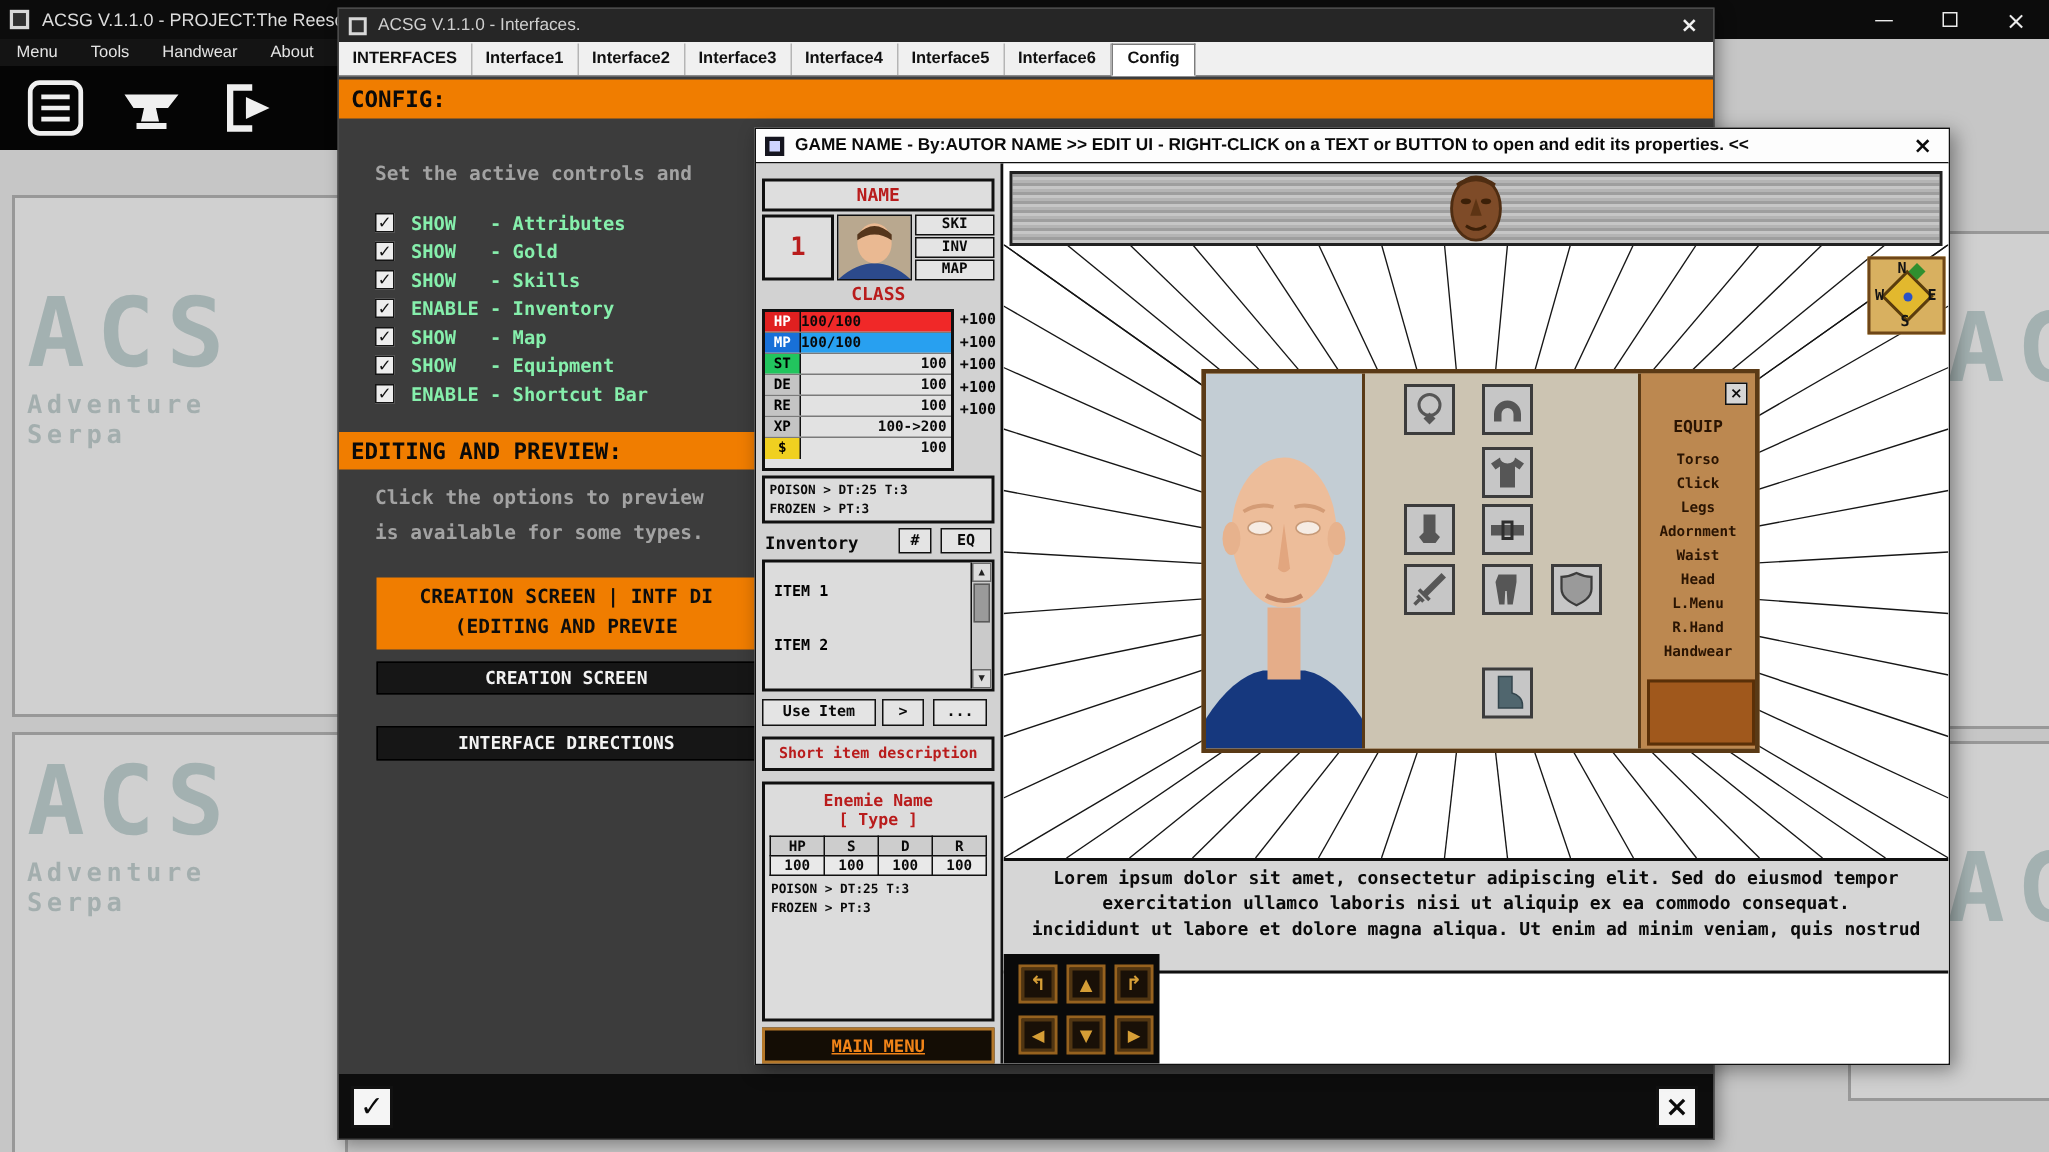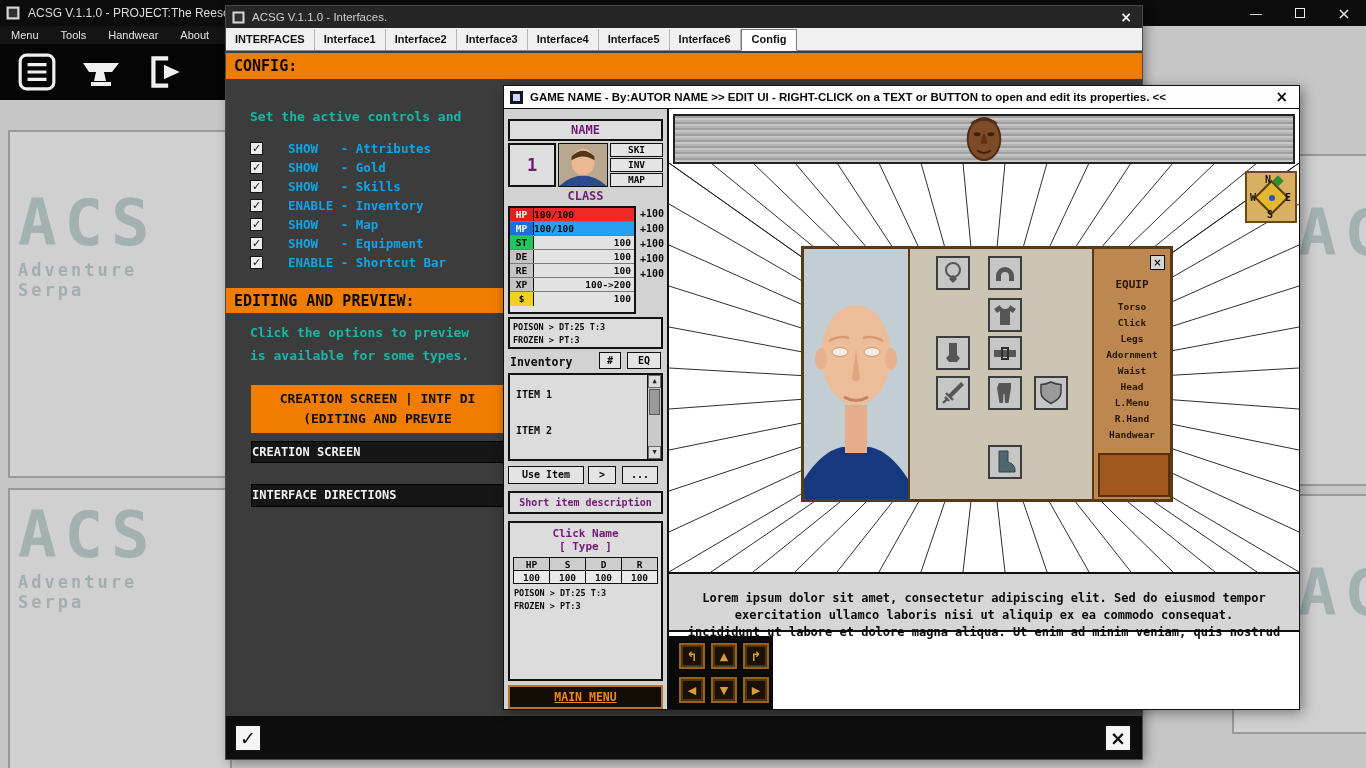--- a/index.html
+++ b/index.html
@@ -27,38 +27,38 @@
 
 .ifwin{position:absolute;left:225px;top:5px;width:918px;height:755px;background:#3c3c3c;border:1px solid #4a4a4a;box-shadow:3px 3px 10px rgba(0,0,0,.35);z-index:2}
 .if-titlebar{position:absolute;left:0;top:0;right:0;height:22px;background:#262626;display:flex;align-items:center}
 .if-title{color:#cfcfcf;font:11.5px "Liberation Sans",sans-serif;margin-left:7px}
 .if-close{margin-left:auto;margin-right:10px;color:#f2f2f2;font:bold 14px "DejaVu Sans",sans-serif}
 .if-tabs{position:absolute;left:0;top:22px;right:0;height:23px;background:#f0f0f0;border-bottom:1px solid #8a8a8a;display:flex;align-items:flex-end}
 .tab{font:bold 11px "Liberation Sans",sans-serif;color:#101010;padding:4px 9px 5px;border-right:1px solid #b5b5b5;white-space:nowrap}
 .tab.active{background:#fff;border:1px solid #7c7c7c;border-bottom:1px solid #fff;padding:3px 10px 5px;margin-bottom:-1px}
 .if-body{position:absolute;left:0;top:45px;right:0;bottom:43px;background:#3c3c3c;overflow:hidden}
 .banner{position:absolute;left:0;right:0;height:26px;background:#f07d00;color:#0a0a0a;font:bold 15px "DejaVu Sans Mono",monospace;line-height:26px;padding-left:8px}
-.if-text{position:absolute;color:#14b8a6;font:bold 13px "DejaVu Sans Mono",monospace;white-space:nowrap}
+.if-text{position:absolute;color:#a3a3a3;font:bold 13px "DejaVu Sans Mono",monospace;white-space:nowrap}
 .cb-row{display:flex;align-items:center;height:19px}
 .cb-box{width:13px;height:13px;background:#ededed;border:1px solid #141414;color:#111;font:bold 11px "DejaVu Sans",sans-serif;line-height:11px;text-align:center;flex:none}
-.cb-label{margin-left:25px;color:#0ea5e9;font:bold 12.5px "DejaVu Sans Mono",monospace;white-space:pre}
+.cb-label{margin-left:11px;color:#86efac;font:bold 12.5px "DejaVu Sans Mono",monospace;white-space:pre}
 .btn-orange{position:absolute;left:25px;width:253px;background:#f07d00;color:#0d0d0d;font:bold 13px "DejaVu Sans Mono",monospace;text-align:center;line-height:20px;padding-top:4px}
-.btn-dark{position:absolute;left:25px;width:253px;background:#161616;color:#f2f2f2;font:bold 12px "DejaVu Sans Mono",monospace;text-align:left;border:1px solid #000}
+.btn-dark{position:absolute;left:25px;width:253px;background:#161616;color:#f2f2f2;font:bold 12px "DejaVu Sans Mono",monospace;text-align:center;border:1px solid #000}
 .if-bottombar{position:absolute;left:0;right:0;bottom:0;height:43px;background:#0d0d0d}
 .bigicon{position:absolute;top:8px;width:28px;height:28px;background:#f5f5f5;border:2px solid #111;color:#0a0a0a;font:bold 19px "DejaVu Sans",sans-serif;line-height:24px;text-align:center}
 
 
 .gamewin{position:absolute;left:503px;top:85px;width:797px;height:625px;background:#fff;border:1.5px solid #101010;box-shadow:3px 3px 12px rgba(0,0,0,.4);z-index:3}
 .gw-titlebar{position:absolute;left:0;top:0;right:0;height:23px;background:#fdfdfd;border-bottom:1.5px solid #101010;display:flex;align-items:center}
 .gw-title{color:#0a0a0a;font:bold 11.5px "Liberation Sans",sans-serif;margin-left:7px;white-space:nowrap;overflow:hidden}
 .gw-close{margin-left:auto;margin-right:11px;color:#0a0a0a;font:bold 15px "DejaVu Sans",sans-serif;flex:none}
 .gw-body{position:absolute;left:0;top:23px;right:0;bottom:0}
 .sidebar{position:absolute;left:0;top:0;width:165px;height:100%;background:#d2d2d2;border-right:2px solid #101010}
 .sb-box{position:absolute;background:#dedede;border:2px solid #101010}
-.sb-center{font:bold 12px "DejaVu Sans Mono",monospace;color:#701a75;text-align:center}
+.sb-center{font:bold 12px "DejaVu Sans Mono",monospace;color:#b91c1c;text-align:center}
 .sbtn{position:absolute;left:106px;width:53px;height:14px;background:#e4e4e4;border:1px solid #101010;font:bold 9.5px "DejaVu Sans Mono",monospace;text-align:center;line-height:12px;color:#0a0a0a}
 .stat-row{display:flex;height:14px;border-bottom:1px solid #7a7a7a}
 .stat-row:last-child{border-bottom:none}
 .stat-key{width:24px;border-right:1px solid #101010;font:bold 9.5px "DejaVu Sans Mono",monospace;text-align:center;line-height:14px}
 .stat-val{flex:1;font:bold 9.5px "DejaVu Sans Mono",monospace;line-height:14px;text-align:right;padding-right:3px;color:#0a0a0a}
 .stat-val.bar{text-align:left;padding-right:0}
 .mod-row{height:15px;line-height:15px;font:bold 10px "DejaVu Sans Mono",monospace;text-align:right;color:#0a0a0a}
 .tinytext{font:bold 8.5px "DejaVu Sans Mono",monospace;color:#0a0a0a;line-height:13px;white-space:pre}
 .gbtn{position:absolute;background:#e4e4e4;border:1px solid #101010;font:bold 10px "DejaVu Sans Mono",monospace;color:#0a0a0a;text-align:center}
 .scrollbar{position:absolute;right:0;top:0;bottom:0;width:14px;background:#cacaca;border-left:1px solid #101010}
@@ -74,21 +74,21 @@
 .compass{position:absolute;right:2px;top:62px;width:52px;height:52px;background:#d8b060;border:2px solid #6e4618}
 .cdiamond{position:absolute;left:12px;top:12px;width:25px;height:25px;background:#e2b82e;border:2px solid #5a3c0e;transform:rotate(45deg)}
 .clet{position:absolute;font:bold 10px "DejaVu Sans Mono",monospace;color:#141414}
 .cgreen{position:absolute;left:27px;top:4px;width:8px;height:8px;background:#2f8f2f;transform:rotate(45deg)}
 .cblue{position:absolute;left:22px;top:22px;width:6px;height:6px;background:#2a52c8;border-radius:50%}
 .equipwin{position:absolute;left:132px;top:137px;width:372px;height:256px;border:3px solid #5a3a16;background:#b89060}
 .slotpanel{position:absolute;left:104px;top:0;width:186px;height:250px;background:#ccc4b2;border-left:2px solid #5a3a16;border-right:2px solid #5a3a16}
 .slot{position:absolute;width:34px;height:34px;background:#c6c6c6;border:2px solid #3c3c3c;display:flex;align-items:center;justify-content:center}
 .epanel{position:absolute;left:290px;top:0;right:0;height:250px;background:#bc8850}
 .ep-item{text-align:center;font:bold 9.5px "DejaVu Sans Mono",monospace;color:#2a1402;line-height:16px}
-.lorem{position:absolute;left:0;top:463px;width:100%;height:60px;background:#d6d6d6;border-top:2.5px solid #101010;border-bottom:2.5px solid #101010;text-align:center;padding-top:16px}
+.lorem{position:absolute;left:0;top:463px;width:100%;height:77px;background:#d6d6d6;border-top:2.5px solid #101010;border-bottom:2.5px solid #101010;text-align:center;padding-top:3px}
 .lorem div{font:bold 12px/17px "DejaVu Sans Mono",monospace;color:#0a0a0a;white-space:nowrap}
 .movepanel{position:absolute;left:0;top:527px;width:104px;height:75px;background:#0a0a0a}
 .mvbtn{position:absolute;width:26px;height:26px;background:#191007;border:2px solid #96621f;box-shadow:inset 0 0 0 2px #503512;color:#d69e36;font:bold 13px "DejaVu Sans",sans-serif;display:flex;align-items:center;justify-content:center}
 .mainmenu{position:absolute;left:4px;top:576px;width:155px;height:24px;background:#140d05;border:2px solid #b5782a;color:#f28418;font:bold 11.5px "DejaVu Sans Mono",monospace;text-align:center;line-height:20px;text-decoration:underline}
 </style>
 </head>
 <body>
 
 <div class="screen">
 
@@ -313,21 +313,21 @@
           </div>
         </div>
 
         <div class="gbtn" style="left:4px;top:357px;width:76px;height:18px;line-height:16px">Use Item</div>
         <div class="gbtn" style="left:84px;top:357px;width:28px;height:18px;line-height:16px">&gt;</div>
         <div class="gbtn" style="left:118px;top:357px;width:36px;height:18px;line-height:16px">...</div>
 
         <div class="sb-box sb-center" style="left:4px;top:382px;width:155px;height:23px;line-height:19px;background:#dcdcdc;font-size:10px">Short item description</div>
 
         <div class="sb-box" style="left:4px;top:412px;width:155px;height:160px;background:#dcdcdc">
-          <div class="sb-center" style="margin-top:4px;font-size:11px">Click Name</div>
+          <div class="sb-center" style="margin-top:4px;font-size:11px">Enemie Name</div>
           <div class="sb-center" style="font-size:11px">[ Type ]</div>
           <table class="etable">
             <tbody>
                 <tr>
               <th>HP</th>
               <th>S</th>
               <th>D</th>
               <th>R</th>
             </tr>
             <tr>

